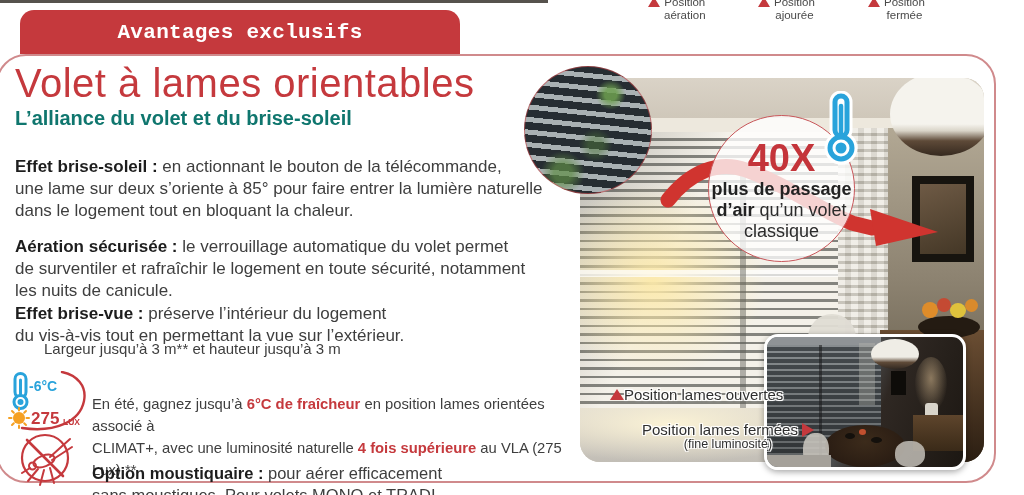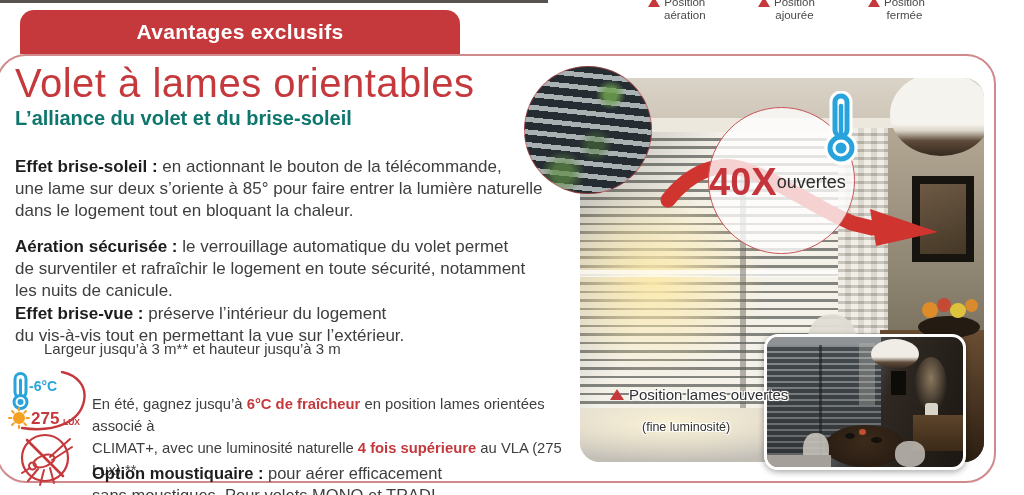--- a/index.html
+++ b/index.html
@@ -13,21 +13,21 @@
   
   .legend-item{top:-4px;display:flex;gap:4px;z-index:1;}
   .legend-item .tri{width:0;height:0;border-left:6px solid transparent;border-right:6px solid transparent;
                     border-bottom:10px solid #C5393D;margin-top:1px;flex:0 0 auto;}
   .legend-item .txt{font-size:11.5px;line-height:12.5px;color:#4A4A4A;text-align:center;white-space:pre-line;}
   #legend1{left:648px;} #legend2{left:758px;} #legend3{left:868px;}
 
   
   .banner{left:20px;top:10px;width:440px;height:44px;background:#C5393D;
           border-radius:14px 14px 0 0;z-index:3;display:flex;align-items:center;justify-content:center;}
-  .banner span{color:#fff;font-size:21px;font-weight:700;letter-spacing:.3px;}
+  .banner span{color:#fff;font-size:21px;font-weight:700;letter-spacing:.3px;font-family:Liberation Mono, monospace;}
 
   
   .panel{left:-4px;top:54px;width:1000px;height:429px;background:#fff;
          border:2px solid #D08A8C;border-radius:30px;box-sizing:border-box;z-index:0;}
 
   .title{left:15px;top:61px;font-size:40px;color:#C5393D;letter-spacing:.5px;z-index:2;}
   .subtitle{left:15px;top:107px;font-size:20px;font-weight:700;color:#0f766e;z-index:2;}
 
   .para{font-size:17px;line-height:22px;color:#3E3E3E;white-space:pre-line;z-index:2;}
   .para b{color:#1D1D1D;}
@@ -85,23 +85,23 @@
     border:1px solid rgba(200,70,72,.6);box-sizing:border-box;overflow:hidden;
     background:
       radial-gradient(circle at 68% 22%, rgba(110,160,80,.85) 0 6px, rgba(110,160,80,0) 15px),
       radial-gradient(circle at 30% 84%, rgba(95,140,70,.7) 0 9px, rgba(95,140,70,0) 22px),
       radial-gradient(circle at 56% 62%, rgba(80,120,60,.5) 0 7px, rgba(80,120,60,0) 17px),
       repeating-linear-gradient(186deg,#A9B1B3 0 5px,#262D32 5px 12.5px);}
 
   .swoosh{left:540px;top:130px;z-index:2;}
 
   
-  .badge{left:708px;top:107px;width:147px;height:147px;border-radius:50%;z-index:3;
+  .badge{left:708px;top:115px;width:147px;height:147px;border-radius:50%;z-index:3;
     background:rgba(255,255,255,.78);border:1.5px solid #C8565A;box-sizing:border-box;
-    display:flex;flex-direction:row;align-items:center;justify-content:flex-start;padding-top:4px;}
+    display:flex;flex-direction:column;align-items:center;justify-content:center;padding-top:4px;}
   .badge-40x{font-size:38px;font-weight:700;color:#C4343A;line-height:1.05;}
   .badge-l{font-size:18px;line-height:21px;color:#2B2B2B;}
   .badge-l b{color:#222;}
 
   .thermo{left:822px;top:91px;z-index:4;}
 
   
   .inset-photo{left:764px;top:334px;width:196px;height:130px;border:3px solid #fff;border-radius:14px;
     overflow:hidden;z-index:3;box-shadow:0 2px 6px rgba(0,0,0,.35);
     background:linear-gradient(110deg,#6E7275 0%,#585D60 40%,#2F2823 58%,#1C1712 100%);}
@@ -124,21 +124,21 @@
     background:radial-gradient(ellipse at 50% 40%,#3C2B1B,#231710);}
   .ip-dot{position:absolute;border-radius:50%;}
   .d1{left:78px;top:96px;width:10px;height:6px;background:#14100C;}
   .d2{left:104px;top:100px;width:11px;height:6px;background:#14100C;}
   .d3{left:92px;top:92px;width:7px;height:6px;background:#C2502F;}
   .ip-chair1{left:36px;top:96px;width:26px;height:34px;border-radius:45%;background:#C8C5BD;opacity:.88;}
   .ip-chair2{left:128px;top:104px;width:30px;height:26px;border-radius:45%;background:#C8C5BD;opacity:.82;}
   .ip-floor{left:0;top:118px;width:64px;height:12px;background:#A5A19A;}
 
   
-  .ph-label{z-index:4;display:flex;align-items:center;gap:5px;
+  .ph-label{z-index:4;display:flex;align-items:center;
     font-size:15px;color:#2F2F2F;
     text-shadow:-1px -1px 0 #fff,1px -1px 0 #fff,-1px 1px 0 #fff,1px 1px 0 #fff,0 0 3px #fff;}
   .lbl-open{left:610px;top:386px;}
   .tri-up{width:0;height:0;border-left:7px solid transparent;border-right:7px solid transparent;
           border-bottom:11px solid #C5393D;}
   .lbl-closed{left:642px;top:421px;flex-direction:column;gap:0;}
   .lbl-closed .row{display:flex;align-items:center;gap:4px;}
   .tri-right{width:0;height:0;border-top:7px solid transparent;border-bottom:7px solid transparent;
              border-left:12px solid #C5393D;}
   .lbl-sub{font-size:12.5px;margin-top:-1px;}
@@ -255,21 +255,23 @@
 
 <div class="abs inset-circle"></div>
 
 <svg class="abs swoosh" width="420" height="130" viewBox="0 0 420 130">
   <path d="M128,70 C150,42 178,30 206,40 C248,55 272,76 312,93 L332,98" stroke="#D0342F" stroke-width="15" fill="none" stroke-linecap="round"></path>
   <polygon points="330,79 398,102 336,116" fill="#D0342F"></polygon>
 </svg>
 
 <div class="abs badge">
   <div class="badge-40x">40X</div>
-  <div class="badge-l">ouvertes</div>
+  <div class="badge-l"><b>plus de passage</b></div>
+  <div class="badge-l"><b>d’air</b><span> qu’un volet</span></div>
+  <div class="badge-l">classique</div>
 </div>
 
 <svg class="abs thermo" width="38" height="76" viewBox="0 0 38 76">
   <g stroke="#FFFFFF" stroke-width="11" fill="#fff">
     <rect x="13" y="5" width="12" height="40" rx="6"></rect>
     <circle cx="19" cy="57" r="11"></circle>
   </g>
   <g stroke="#29A3DB" stroke-width="5" fill="#fff">
     <rect x="13" y="5" width="12" height="40" rx="6"></rect>
     <circle cx="19" cy="57" r="11"></circle>
@@ -296,14 +298,18 @@
   <div class="ip ip-chair2"></div>
   <div class="ip ip-floor"></div>
 </div>
 
 <div class="abs ph-label lbl-open">
   <span class="tri-up"></span>
   <span>Position lames ouvertes</span>
 </div>
 
 <div class="abs ph-label lbl-closed">
+  <span class="row">
+    <span>Position lames fermées</span>
+    <span class="tri-right"></span>
+  </span>
   <span class="lbl-sub">(fine luminosité)</span>
 </div>
 
 </body></html>

